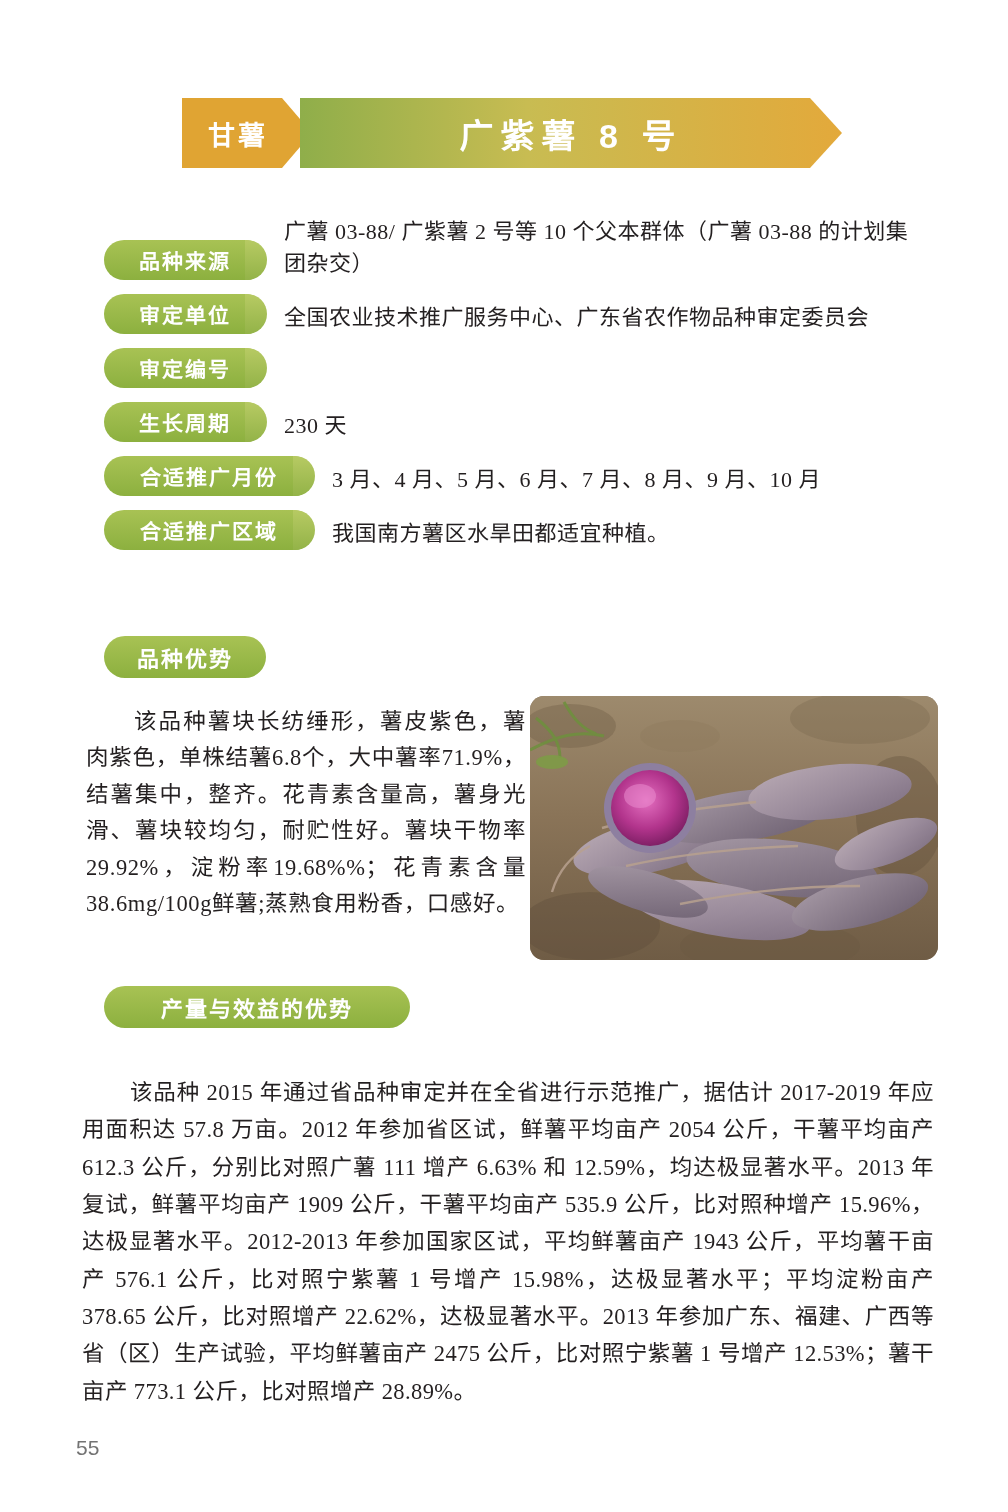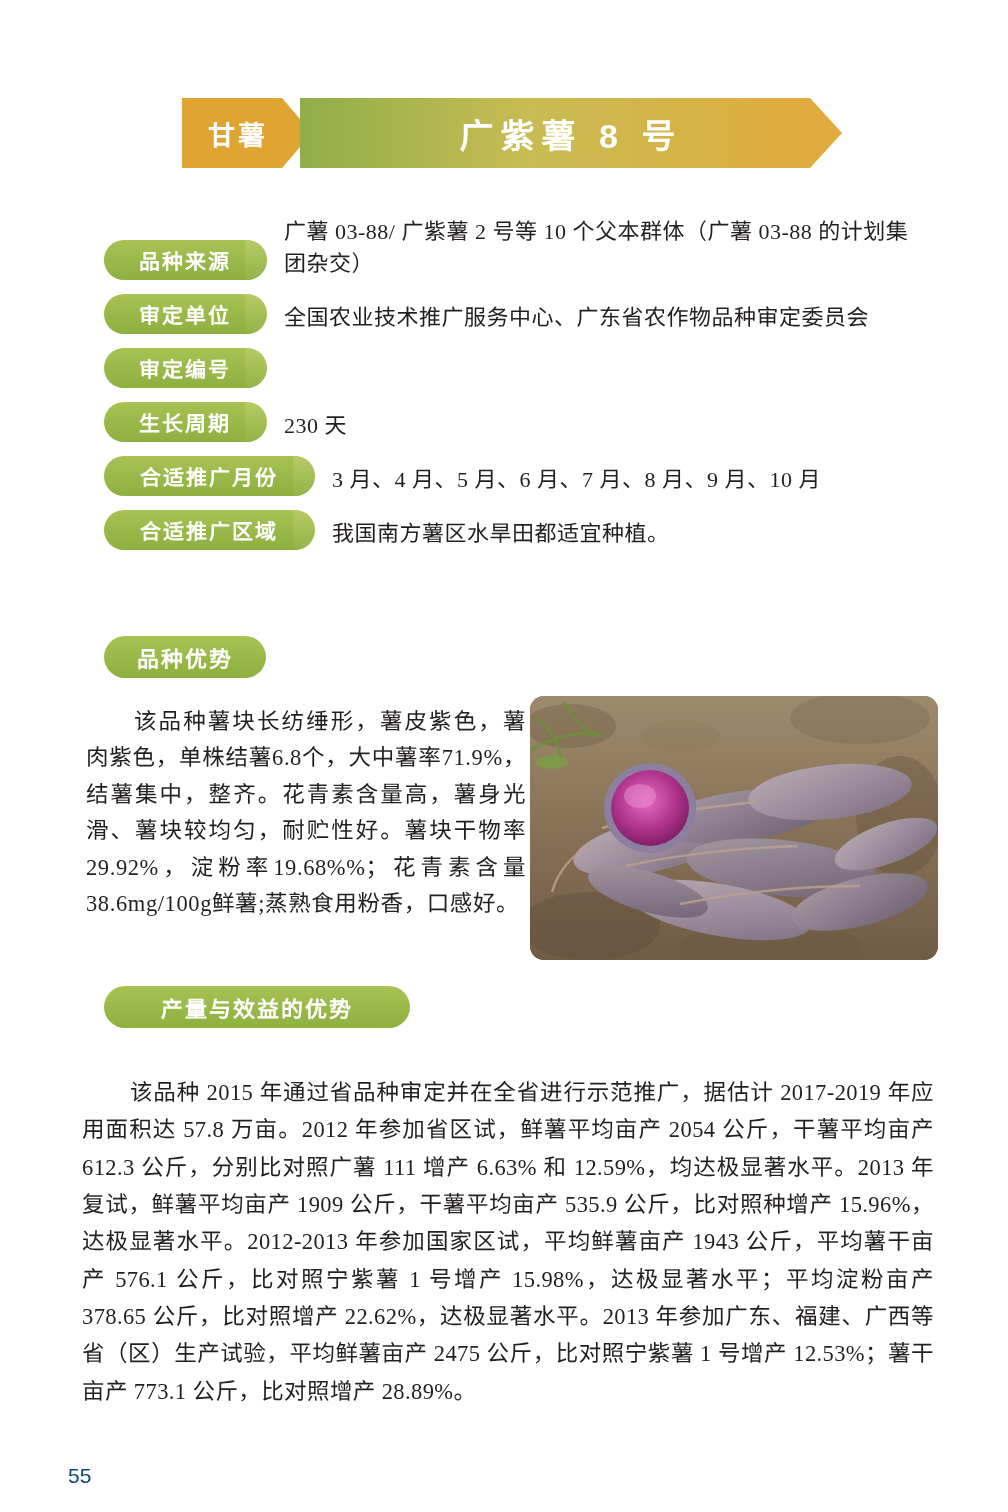--- a/index.html
+++ b/index.html
@@ -172,26 +172,25 @@
     line-height: 1.66;
     text-align: justify;
     text-indent: 48px;
     letter-spacing: 0.4px;
     margin-top: 22px;
   }
 
   
   .page-num {
     position: absolute;
-    left: 68px;
+    left: 76px;
     top: 1436px;
     font-family: "Liberation Sans", sans-serif;
     font-size: 21px;
-    color: #0c4a6e;
-    margin-top: 28px;
+    color: #737373;
   }
 </style>
 </head>
 <body>
 
 <div class="banner">
   <div class="banner-crop">
     <span>甘薯</span>
   </div>
   <div class="banner-title">

